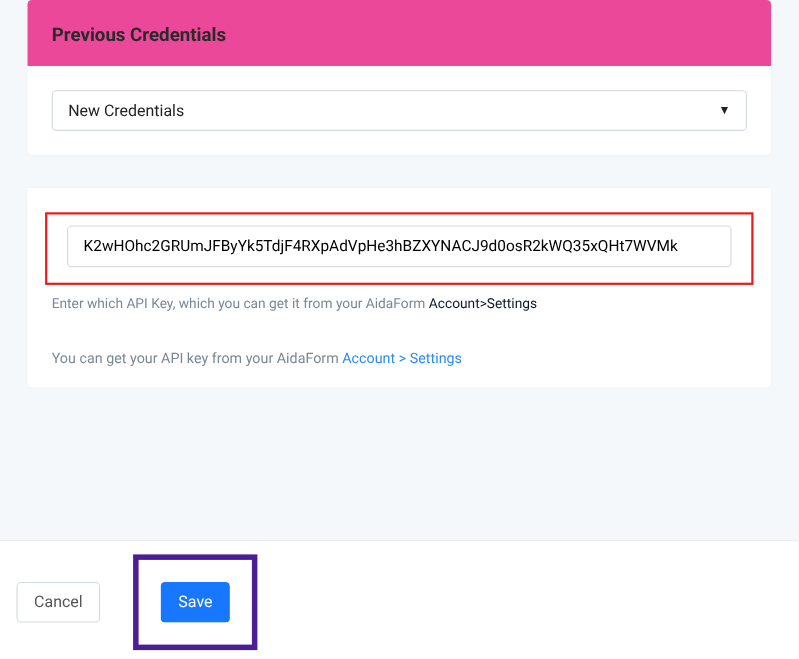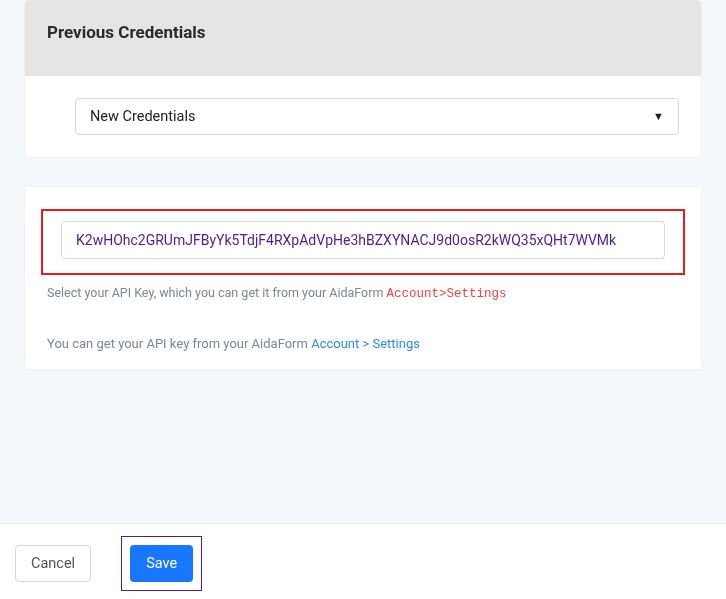--- a/index.html
+++ b/index.html
@@ -11,22 +11,22 @@
       overflow: hidden;
       position: relative;
     }
     .card {
       background: #fff;
       border-radius: 4px;
       margin: 0 25px 30px 25px;
       box-shadow: 0 0 0 1px rgba(0,0,0,0.02);
     }
     .card-header {
-      background: #e5e5e5;
-      padding: 22px 22px 34px 22px;
+      background: #ec4899;
+      padding: 22px 22px 18px 22px;
       border-radius: 4px 4px 0 0;
     }
     .card-header h2 {
       font-size: 17px;
       font-weight: 700;
       color: #2a2a2a;
     }
     .card-body {
       padding: 22px;
     }
@@ -38,50 +38,49 @@
     }
     .select-wrap {
       position: relative;
       border: 1px solid #d3d9e0;
       border-radius: 4px;
       padding: 9px 14px;
       cursor: pointer;
       display: flex;
       align-items: center;
       justify-content: space-between;
-      margin-left: 28px;
     }
     .select-value {
       font-size: 14.5px;
       color: #222;
     }
     .caret {
       font-size: 11px;
       color: #222;
     }
     .input-text {
       width: 100%;
       border: 1px solid #d3d9e0;
       border-radius: 4px;
       padding: 10px 14px;
       font-size: 14px;
-      color: #4c1d95;
+      color: #000000;
       font-family: inherit;
     }
     .red-frame {
       border: 2px solid #e41c1c;
       padding: 10px 18px 14px 18px;
       margin: 0 -6px 10px -6px;
     }
     .help {
       font-size: 12.5px;
       color: #7a8794;
       margin-top: 8px;
     }
-    .help a { color: #ef4444; text-decoration: none; font-family: Liberation Mono, monospace; }
+    .help a { color: #0f172a; text-decoration: none; }
     .help2 {
       font-size: 13px;
       color: #7a8794;
       margin-top: 35px;
     }
     .help2 a { color: #2a8bf2; text-decoration: none; }
     .footer-bar {
       position: absolute;
       left: 0; right: 0; bottom: -1px;
       background: #fff;
@@ -102,22 +101,22 @@
     .btn-cancel {
       background: #fff;
       color: #555;
       border: 1px solid #d3d9e0;
     }
     .btn-save {
       background: #1877ff;
       color: #fff;
     }
     .save-frame {
-      border: 1px solid #4c1d95;
-      padding: 8px;
+      border: 5px solid #4c1d95;
+      padding: 20px;
       display: inline-block;
     }
     .first-card { margin-top: 0; }
     .api-card .card-body {
       padding: 22px 22px 18px 22px;
       background: #fff;
       border-radius: 0 0 4px 4px;
     }
   </style>
 </head>
@@ -134,21 +133,21 @@
     </div>
   </div>
 </div>
 
 <div class="card api-card">
   <div class="card-body">
     <div class="red-frame">
       <input class="input-text" type="text" value="K2wHOhc2GRUmJFByYk5TdjF4RXpAdVpHe3hBZXYNACJ9d0osR2kWQ35xQHt7WVMk" style="">
     </div>
     <div class="help">
-      <span>Select your API Key, which you can get it from your AidaForm </span><a href="#">Account&gt;Settings</a>
+      <span>Enter which API Key, which you can get it from your AidaForm </span><a href="#">Account&gt;Settings</a>
     </div>
     <div class="help2">
       <span>You can get your API key from your AidaForm </span><a href="#">Account &gt; Settings</a>
     </div>
   </div>
 </div>
 
 <div class="footer-bar">
   <button class="btn btn-cancel">Cancel</button>
   <span class="save-frame">

